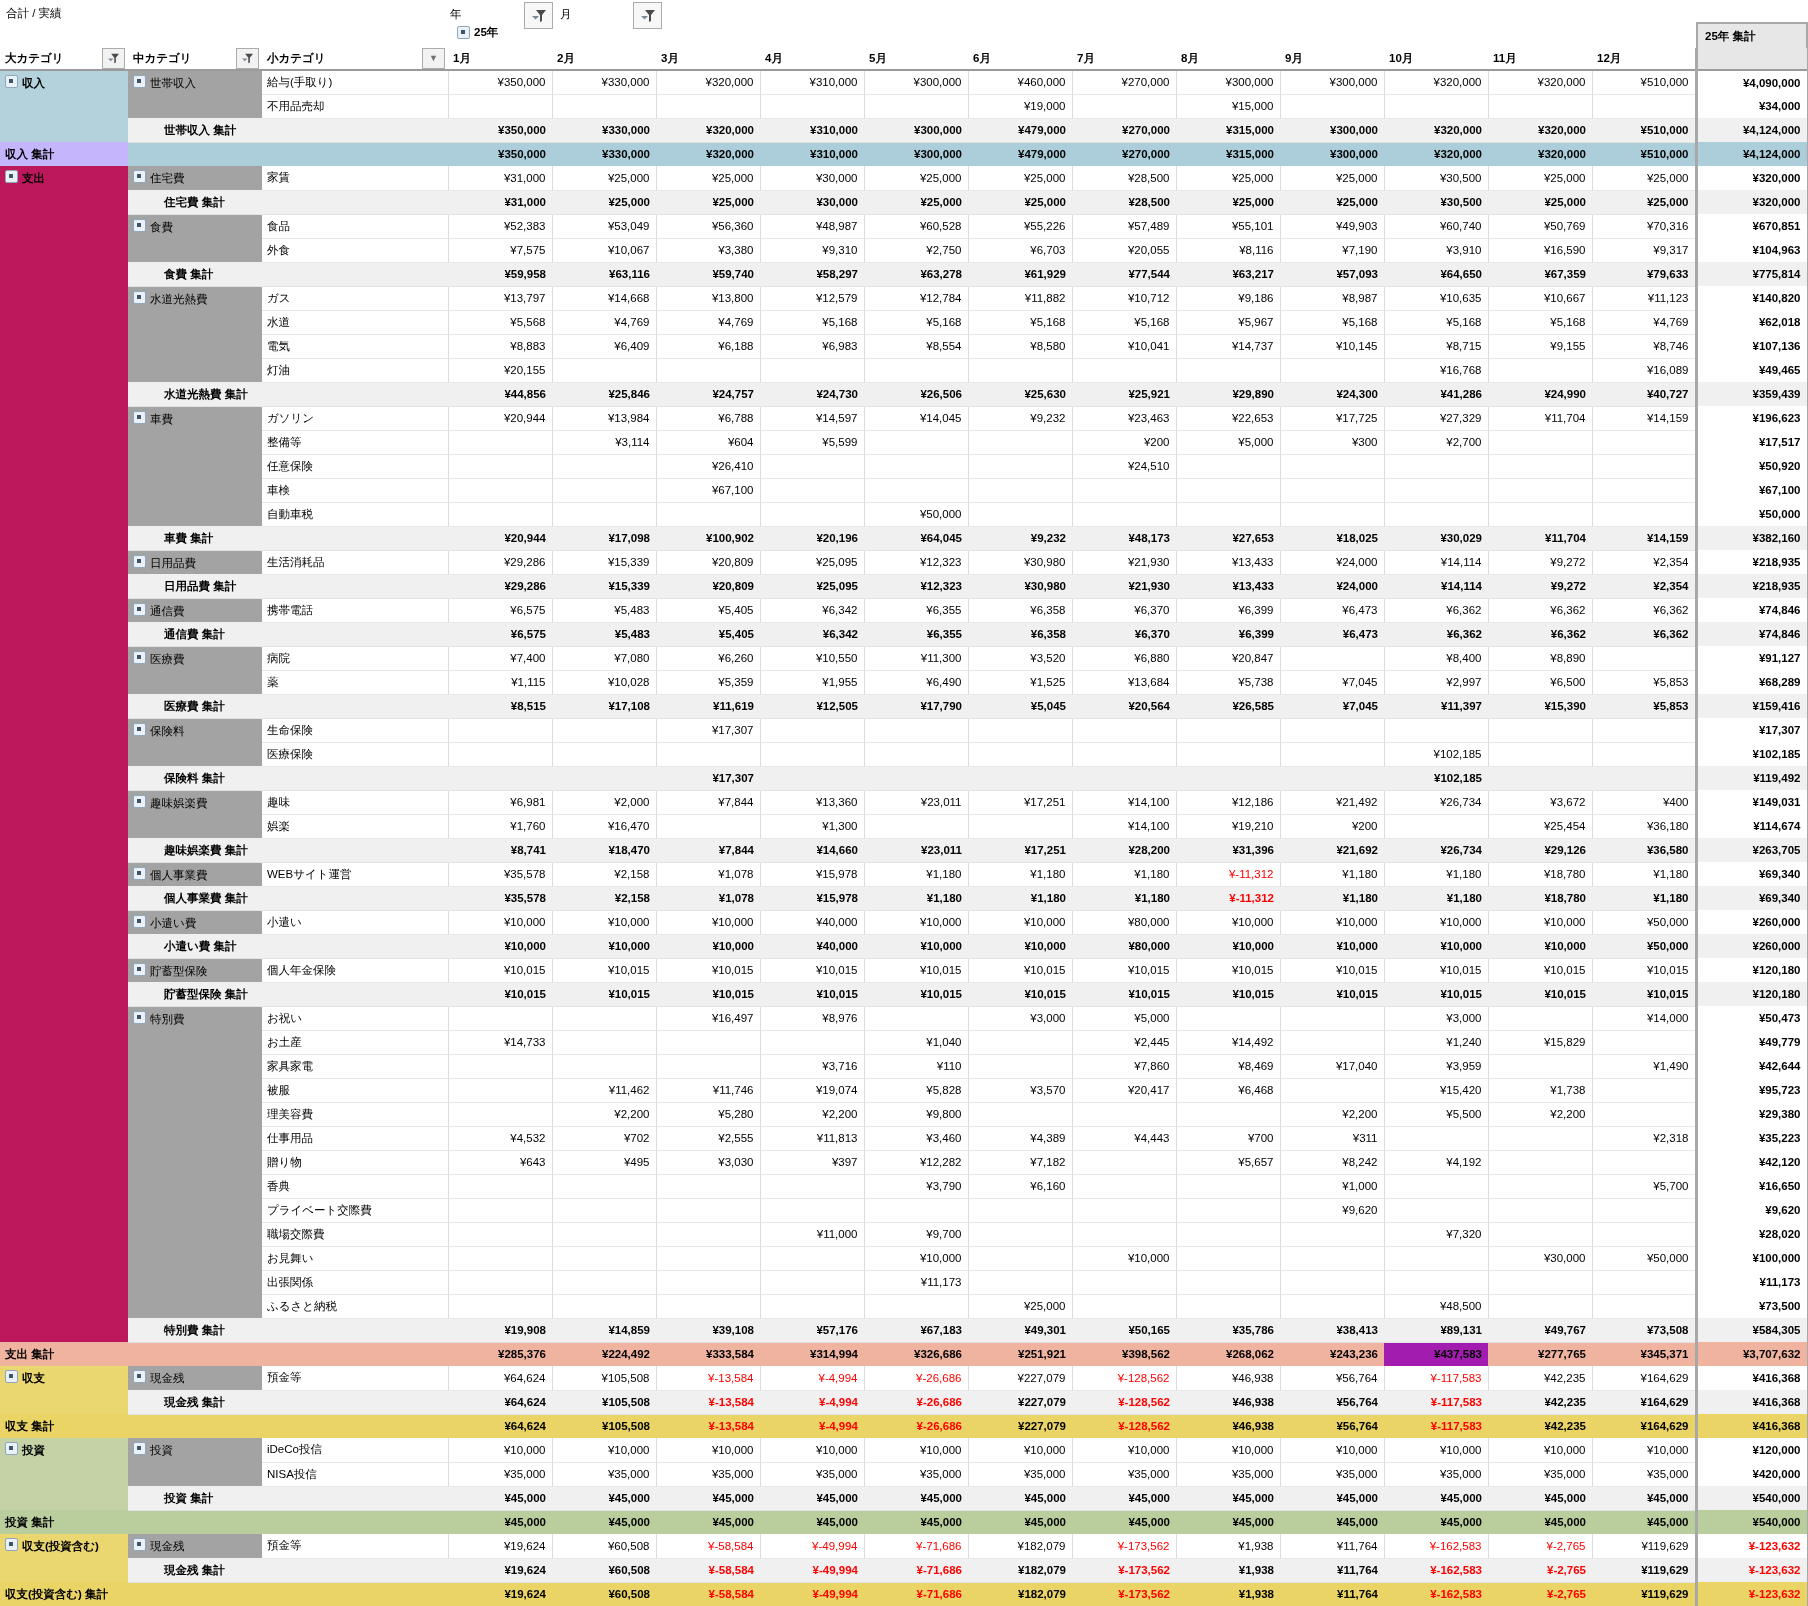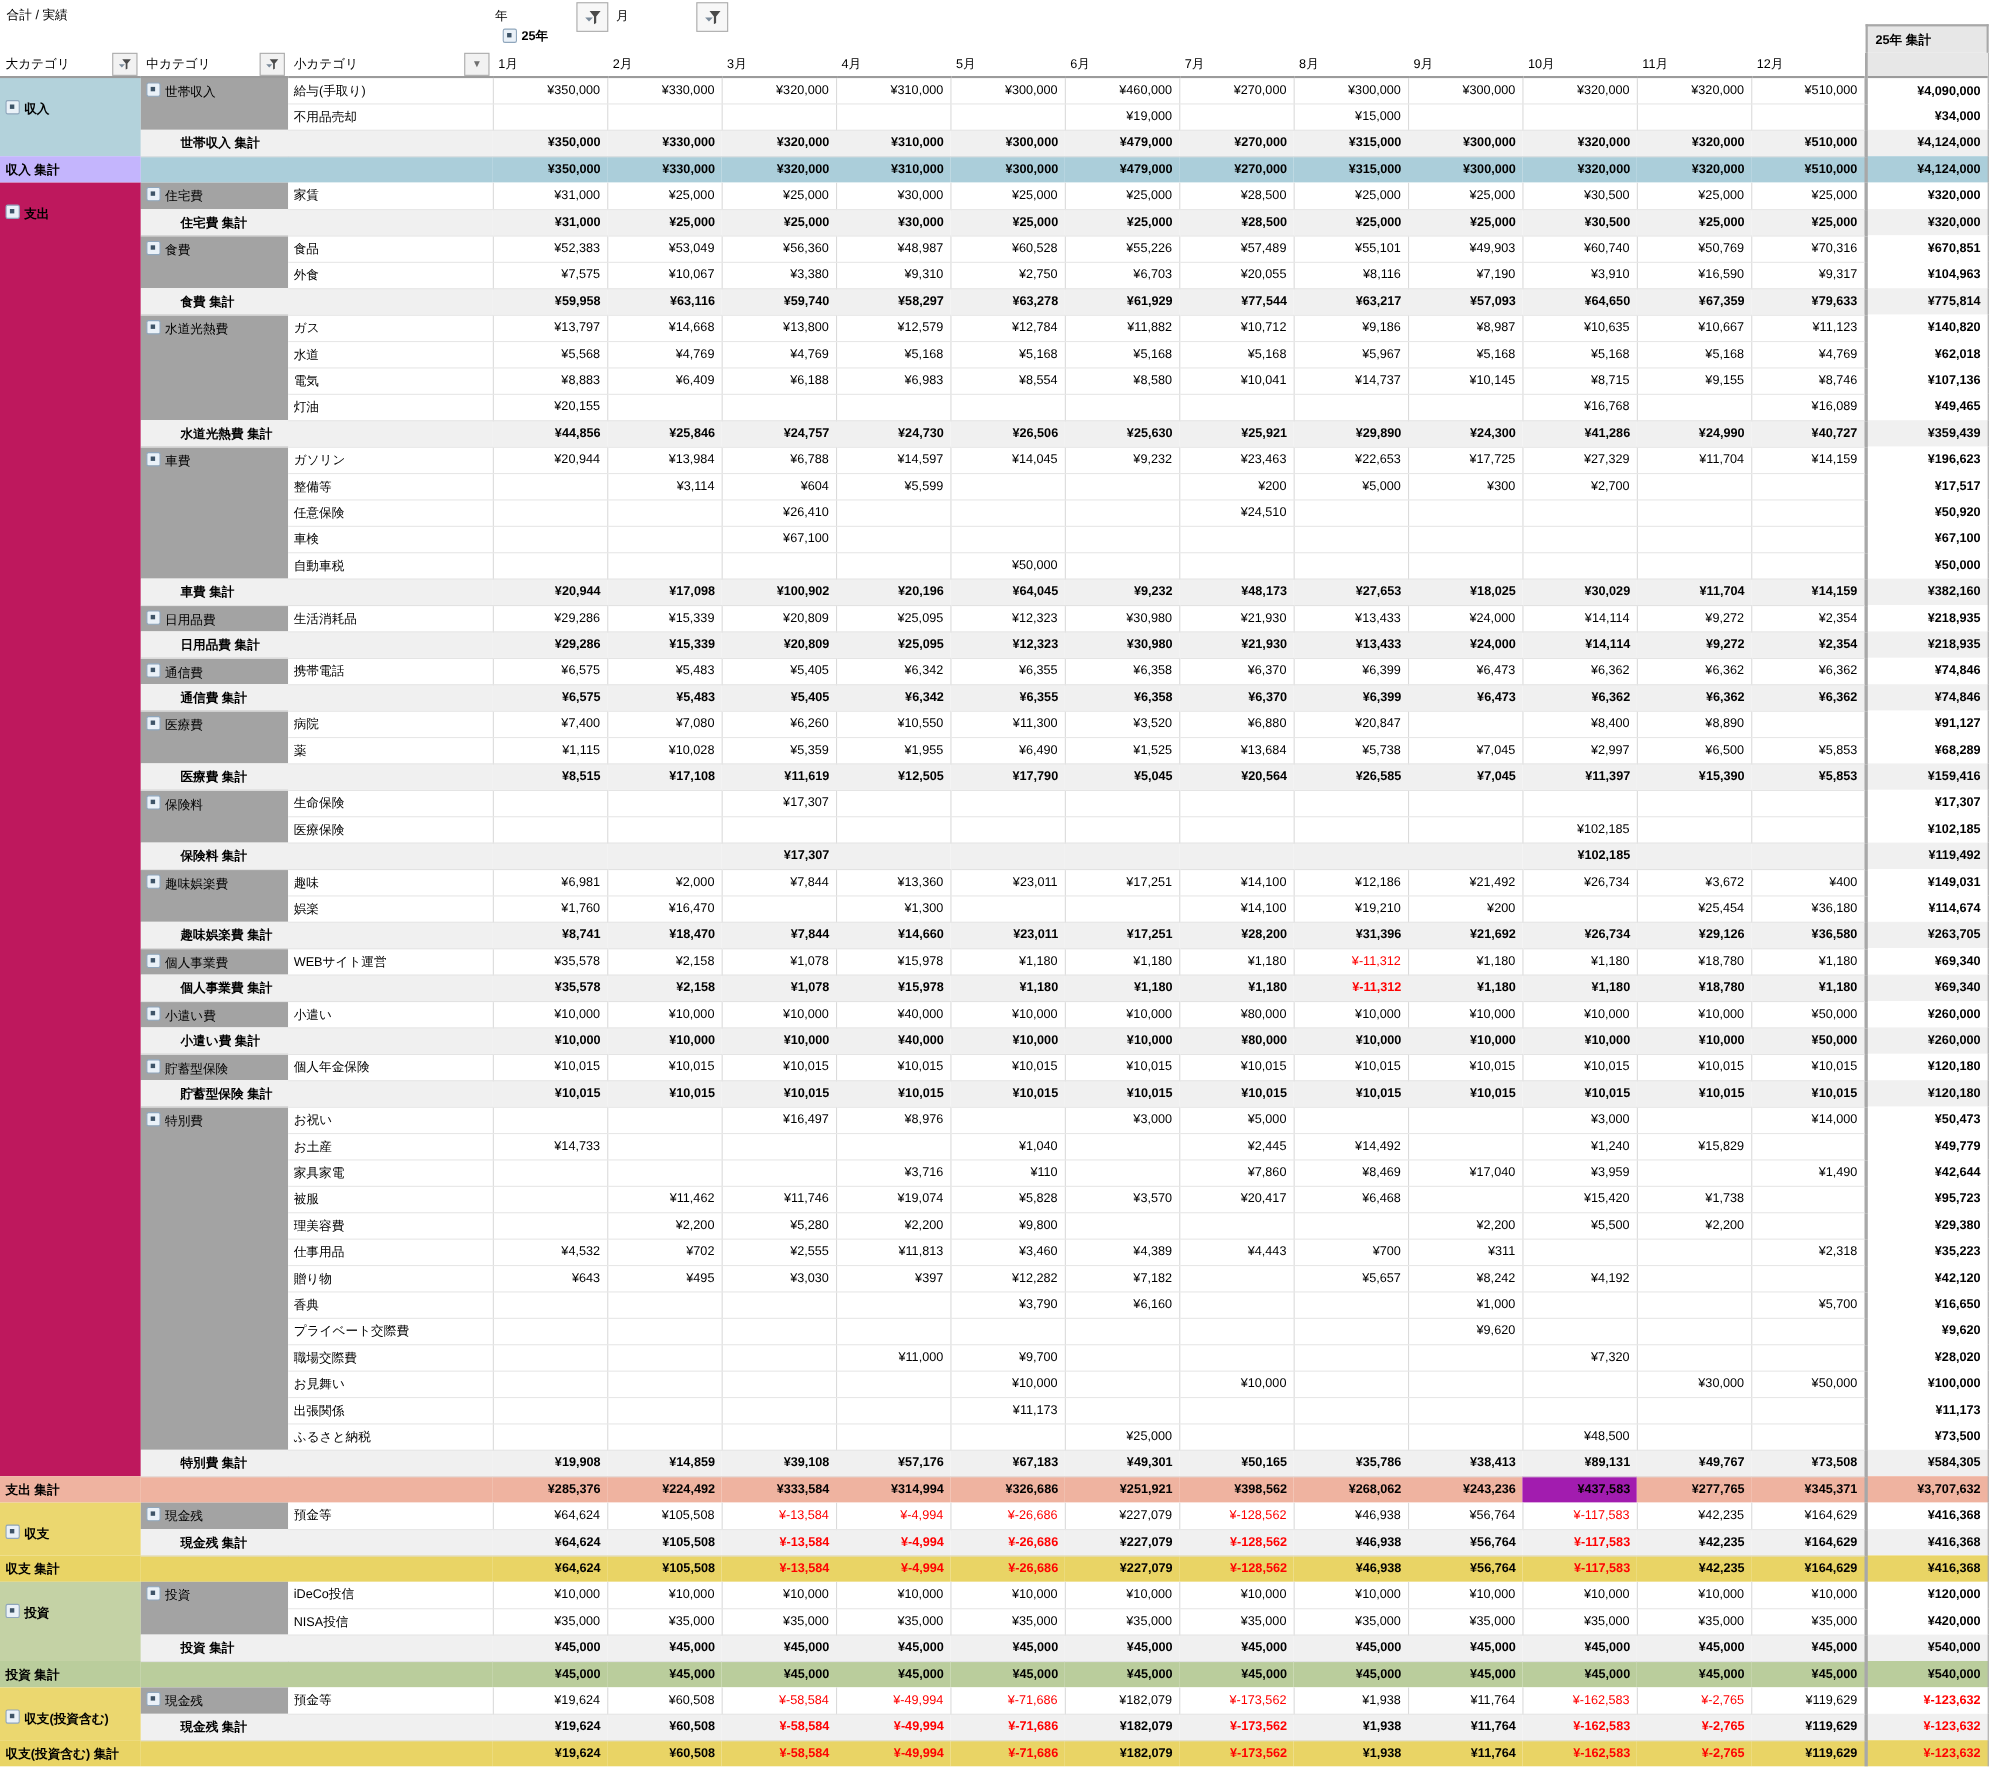--- a/index.html
+++ b/index.html
@@ -7,29 +7,29 @@
   .topbar{position:relative;height:48px;background:#fff;}
   .pivot-cell{position:absolute;left:6px;top:6px;}
   .flabel{position:absolute;top:7px;}
   .fbtn{position:absolute;top:2px;width:29px;height:27px;border:1px solid #ABABAB;background:#F7F7F7;display:flex;align-items:center;justify-content:center;padding:0;cursor:pointer;}
   .yearline{position:absolute;left:457px;top:25px;display:flex;align-items:center;}
   .yearval{font-weight:bold;margin-left:4px;}
   .exp{display:inline-block;width:11px;height:11px;border:1px solid #8FA6BC;background:#EAF1F8;border-radius:2px;position:relative;flex:none;vertical-align:-1px;}
   .exp::after{content:"";position:absolute;left:3px;top:3px;width:4px;height:4px;background:#3E5468;}
   .total-header-box{position:absolute;left:1696px;top:22px;width:112px;height:26px;background:#E7E7E7;border:2px solid #A8A8A8;border-bottom:none;box-sizing:border-box;font-weight:bold;padding:5px 0 0 7px;}
   table{border-collapse:collapse;table-layout:fixed;width:1808px;}
-  th{font-weight:normal;text-align:left;height:21px;border-bottom:2px solid #9B9B9B;padding:0 0 0 5px;position:relative;background:#fff;white-space:nowrap;}
+  th{font-weight:bold;text-align:left;height:21px;border-bottom:2px solid #9B9B9B;padding:0 0 0 5px;position:relative;background:#fff;white-space:nowrap;}
   th.totalh{border-left:3px solid #A8A8A8;border-right:3px solid #A8A8A8;background:#E7E7E7;}
   .filterbtn{position:absolute;right:3px;top:0px;width:21px;height:19px;border:1px solid #ABABAB;background:#F2F2F2;display:flex;align-items:center;justify-content:center;cursor:pointer;}
   .tri{color:#707070;font-size:9px;line-height:9px;}
   td{height:24px;padding:0 6px 0 5px;white-space:nowrap;overflow:visible;box-sizing:border-box;}
   td.val{text-align:right;background:#fff;border-right:1px solid #DBDBDB;border-bottom:1px solid #E7E7E7;}
   td.minor{background:#fff;border-right:1px solid #DBDBDB;border-bottom:1px solid #E7E7E7;}
   td.mid{background:#a3a3a3;vertical-align:top;padding-top:4px;}
-  td.band{vertical-align:top;padding-top:20px;font-weight:bold;}
+  td.band{vertical-align:top;padding-top:4px;font-weight:bold;}
   td.sub{background:#F0F0F0;font-weight:bold;text-align:right;border-bottom:1px solid #E2E2E2;}
   td.sublabel{text-align:left;padding-left:36px;}
   td.grand{font-weight:bold;}
   td.valg{text-align:right;font-weight:bold;}
   td.total{font-weight:bold;text-align:right;border-left:3px solid #A8A8A8;border-right:3px solid #A8A8A8;background:#fff;padding-right:6px;}
   tr[data-name="subtotal-row"] td.total{background:#F0F0F0;}
   .neg{color:#FF0000;}
   .bandlabel{font-weight:bold;margin-left:4px;}
   .midlabel{margin-left:4px;}
 </style>

